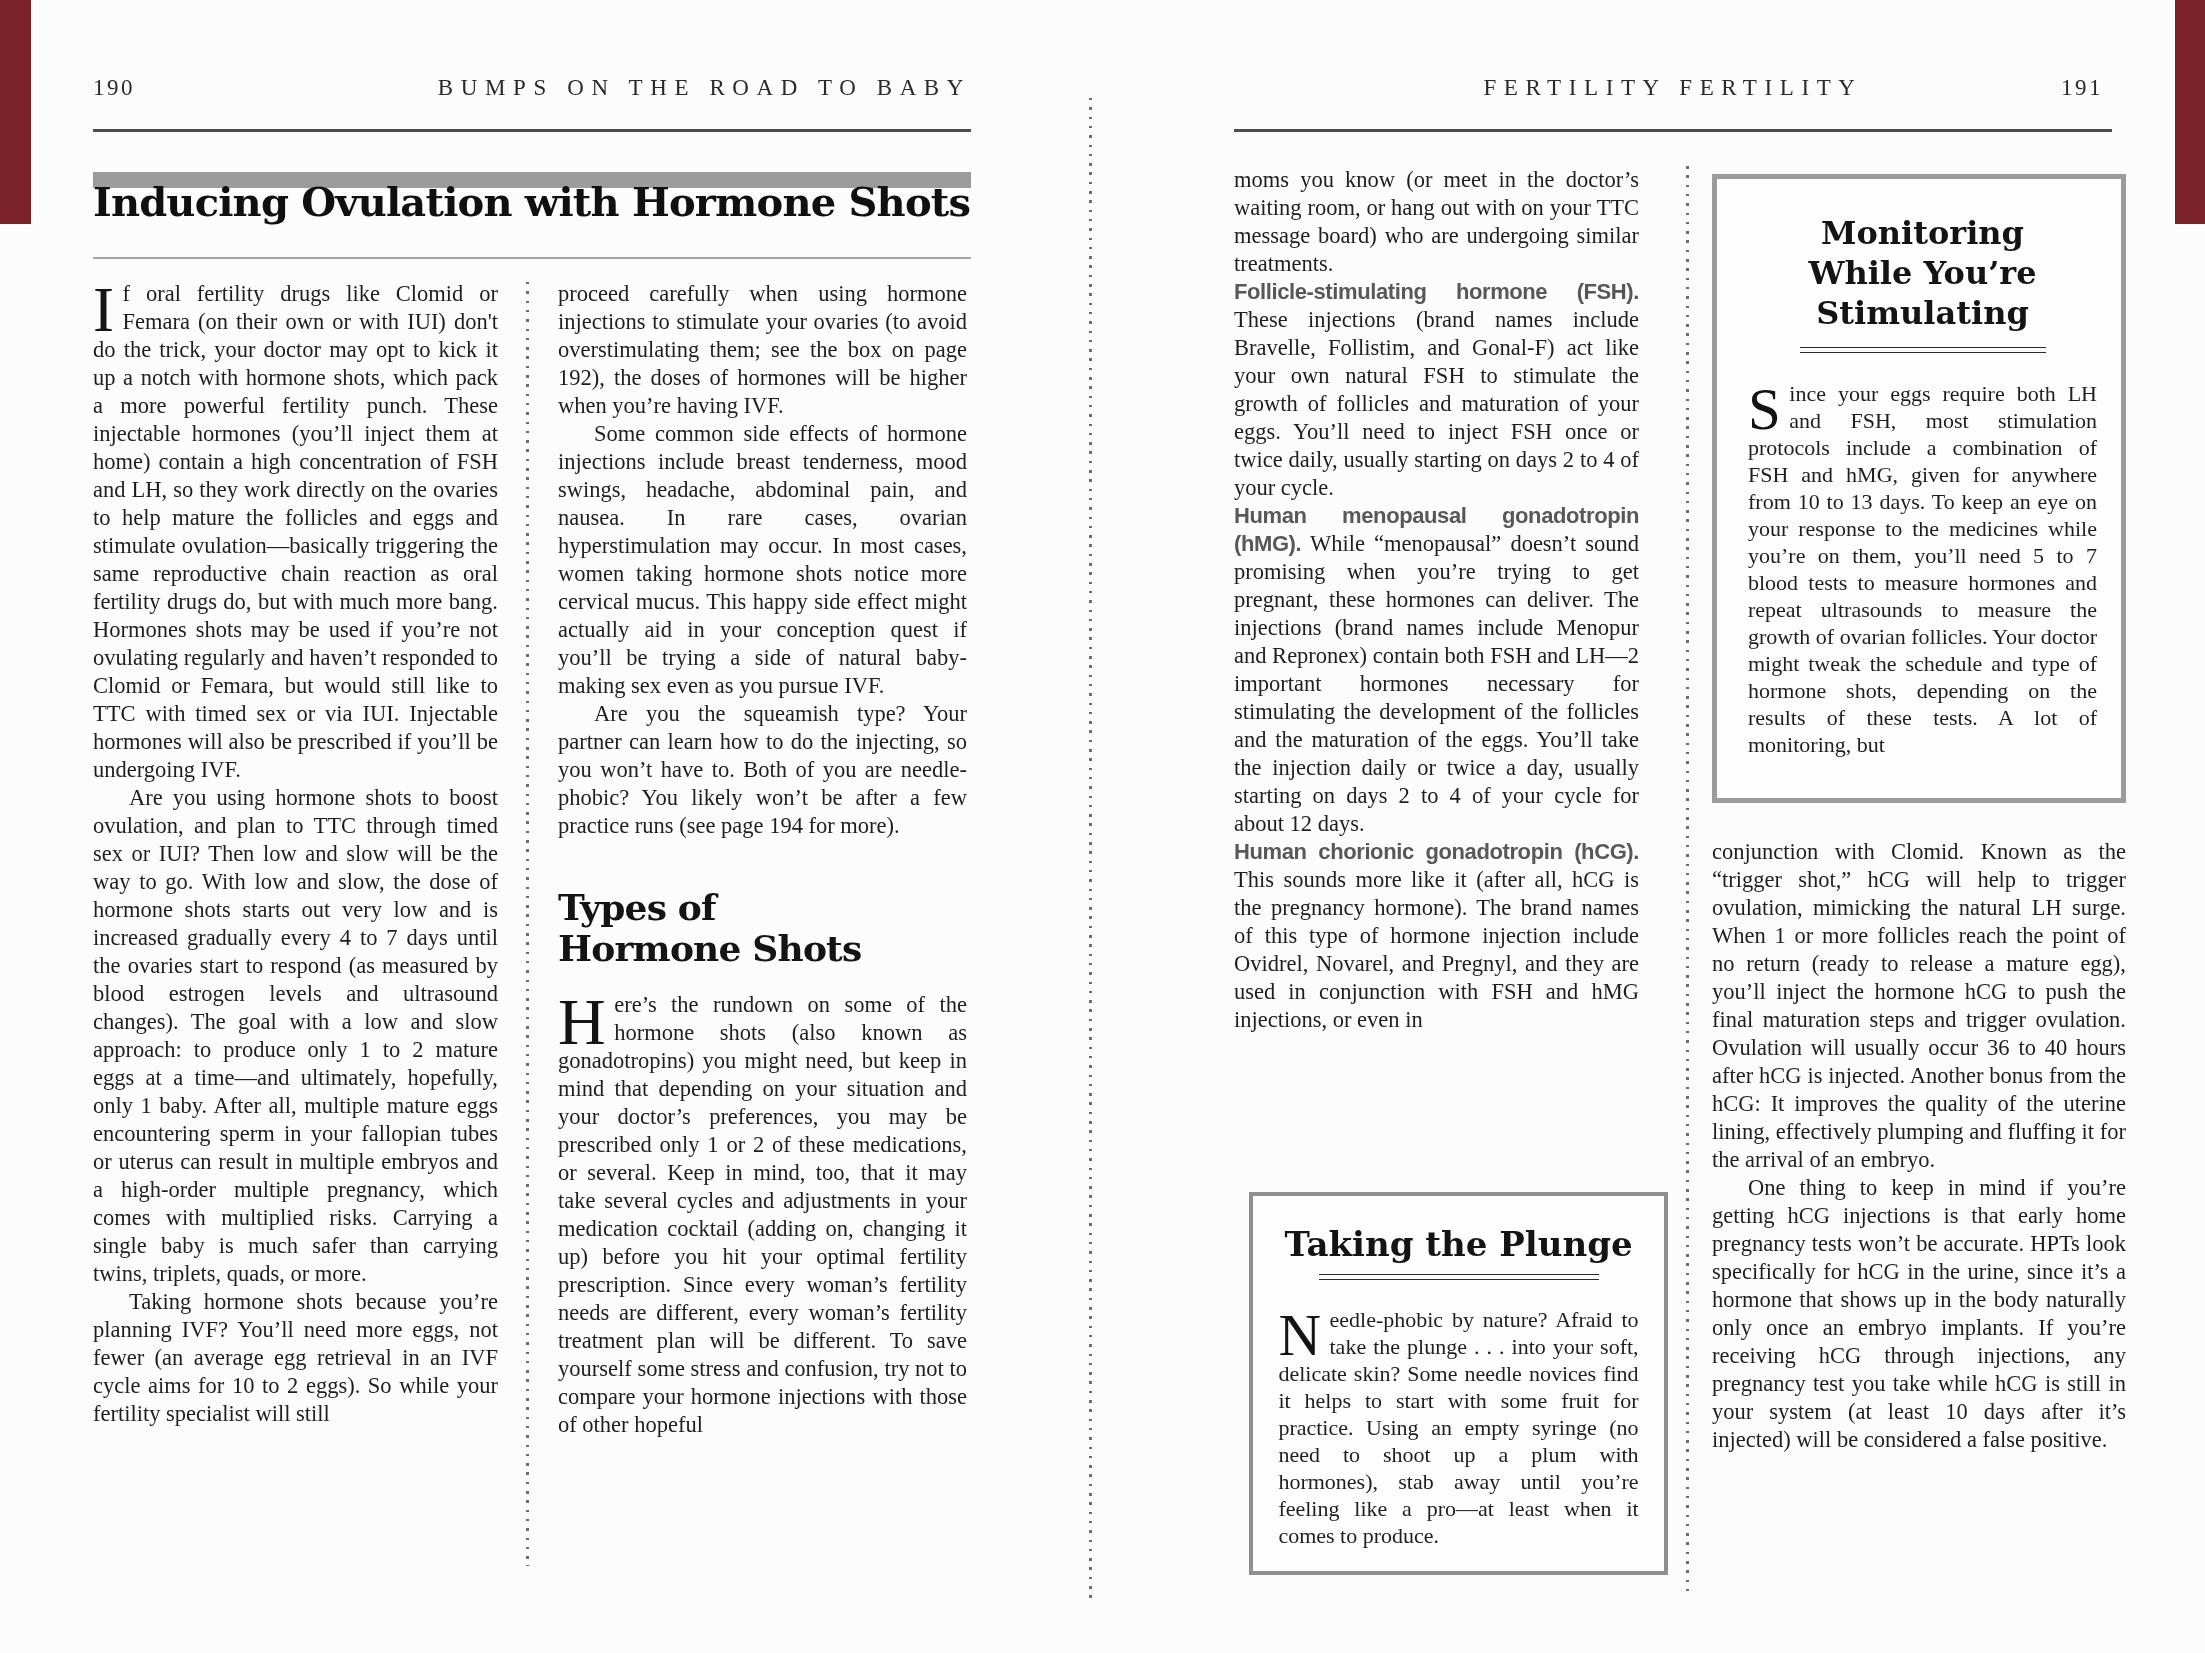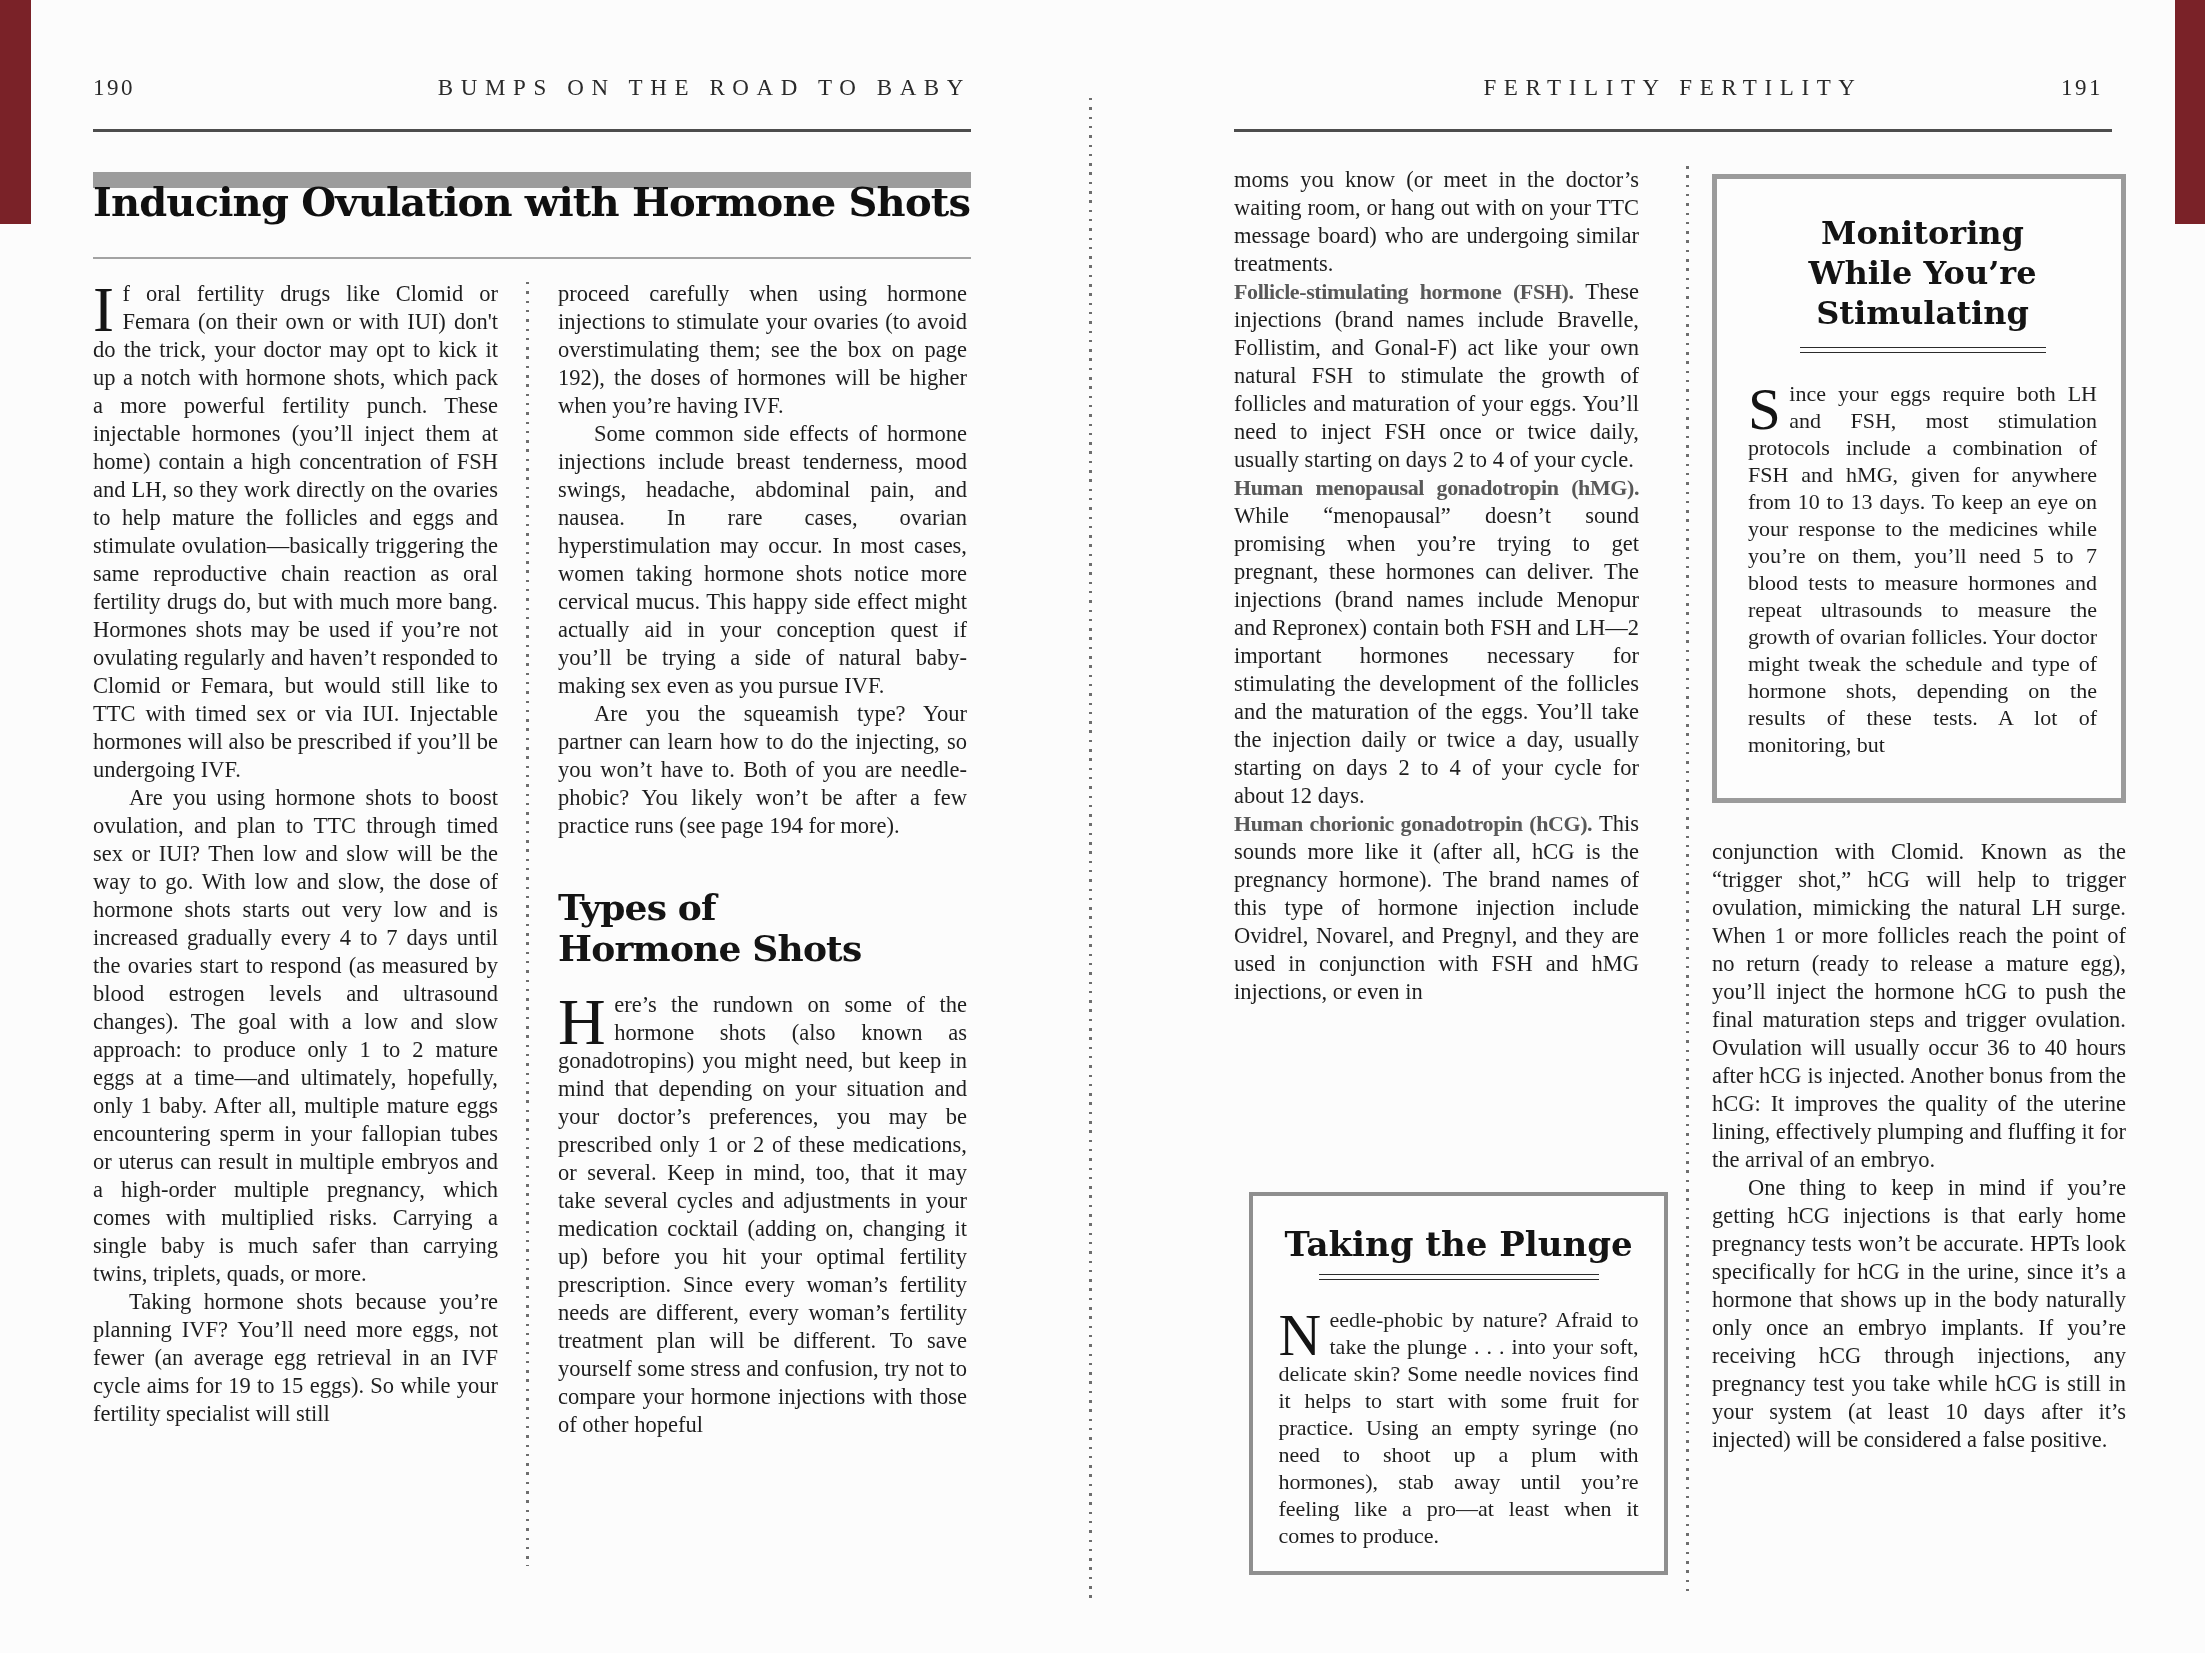--- a/index.html
+++ b/index.html
@@ -14,21 +14,21 @@
   .pagetitle{position:absolute;font-family:"DejaVu Serif",serif;font-weight:bold;font-size:40px;
              letter-spacing:-0.8px;color:#101010;white-space:nowrap;}
   .col{position:absolute;text-align:justify;font-size:22.5px;line-height:28px;overflow:hidden;}
   .col p{margin:0;}
   .col p.indent{text-indent:36px;}
   .dotted{position:absolute;width:2.5px;
           background:repeating-linear-gradient(to bottom,#6e6e6e 0 2.5px,transparent 2.5px 9.3px);}
   .dropcap{float:left;font-size:63px;line-height:47px;padding:6.8px 8.5px 0 0;color:#141414;}
   .sechead{font-family:"DejaVu Serif",serif;font-weight:bold;font-size:36px;line-height:41px;
            color:#141414;text-align:left;letter-spacing:-0.8px;}
-  .subhead{font-family:Liberation Serif, serif;font-weight:bold;font-size:22px;
+  .subhead{font-family:Liberation Sans, sans-serif;font-weight:bold;font-size:22px;
            letter-spacing:-0.4px;color:#585858;}
   .block{margin:0 0 13.6px 0;}
   .sidebox{position:absolute;background:#fdfdfd;box-sizing:border-box;}
   .box-title{font-family:"DejaVu Serif",serif;font-weight:bold;color:#141414;text-align:center;}
   .dblrule{border-top:1.7px solid #2b2b2b;border-bottom:1.7px solid #2b2b2b;height:4.2px;}
   .boxbody{text-align:justify;font-size:22px;line-height:27px;color:#1e1e1e;}
 </style>
 </head>
 <body>
 
@@ -41,21 +41,21 @@
   <div class="runhead" style="left:93px;width:878px;text-align:right;">BUMPS ON THE ROAD TO BABY</div>
   <div class="headrule" style="left:93px;top:129px;width:878px;"></div>
 
   <div class="graybar" style="left:93px;top:172px;width:878px;"></div>
   <div class="pagetitle" style="left:93px;top:178px;">Inducing Ovulation with Hormone Shots</div>
   <div class="thinrule" style="left:93px;top:257px;width:878px;"></div>
 
   <div class="col" style="left:93px;top:280px;width:405px;height:1299px;">
     <p><span class="dropcap">I</span><span>f oral fertility drugs like Clomid or Femara (on their own or with IUI) don't do the trick, your doctor may opt to kick it up a notch with hormone shots, which pack a more powerful fertility punch. These injectable hormones (you’ll inject them at home) contain a high concentration of FSH and LH, so they work directly on the ovaries to help mature the follicles and eggs and stimulate ovulation—basically triggering the same reproductive chain reaction as oral fertility drugs do, but with much more bang. Hormones shots may be used if you’re not ovulating regularly and haven’t responded to Clomid or Femara, but would still like to TTC with timed sex or via IUI. Injectable hormones will also be prescribed if you’ll be undergoing IVF.</span></p>
     <p class="indent">Are you using hormone shots to boost ovulation, and plan to TTC through timed sex or IUI? Then low and slow will be the way to go. With low and slow, the dose of hormone shots starts out very low and is increased gradually every 4 to 7 days until the ovaries start to respond (as measured by blood estrogen levels and ultrasound changes). The goal with a low and slow approach: to produce only 1 to 2 mature eggs at a time—and ultimately, hopefully, only 1 baby. After all, multiple mature eggs encountering sperm in your fallopian tubes or uterus can result in multiple embryos and a high-order multiple pregnancy, which comes with multiplied risks. Carrying a single baby is much safer than carrying twins, triplets, quads, or more.</p>
-    <p class="indent">Taking hormone shots because you’re planning IVF? You’ll need more eggs, not fewer (an average egg retrieval in an IVF cycle aims for 19 to 15 eggs). So while your fertility specialist will still</p>
+    <p class="indent">Taking hormone shots because you’re planning IVF? You’ll need more eggs, not fewer (an average egg retrieval in an IVF cycle aims for 10 to 2 eggs). So while your fertility specialist will still</p>
   </div>
 
   <div class="dotted" style="left:526px;top:282px;height:1284px;"></div>
 
   <div class="col" style="left:558px;top:280px;width:409px;height:1299px;">
     <p>proceed carefully when using hormone injections to stimulate your ovaries (to avoid overstimulating them; see the box on page 192), the doses of hormones will be higher when you’re having IVF.</p>
     <p class="indent">Some common side effects of hormone injections include breast tenderness, mood swings, headache, abdominal pain, and nausea. In rare cases, ovarian hyperstimulation may occur. In most cases, women taking hormone shots notice more cervical mucus. This happy side effect might actually aid in your conception quest if you’ll be trying a side of natural baby-making sex even as you pursue IVF.</p>
     <p class="indent">Are you the squeamish type? Your partner can learn how to do the injecting, so you won’t have to. Both of you are needle-phobic? You likely won’t be after a few practice runs (see page 194 for more).</p>
     <div class="sechead" style="margin:47px 0 22px 0;">
       <div>Types of</div>

